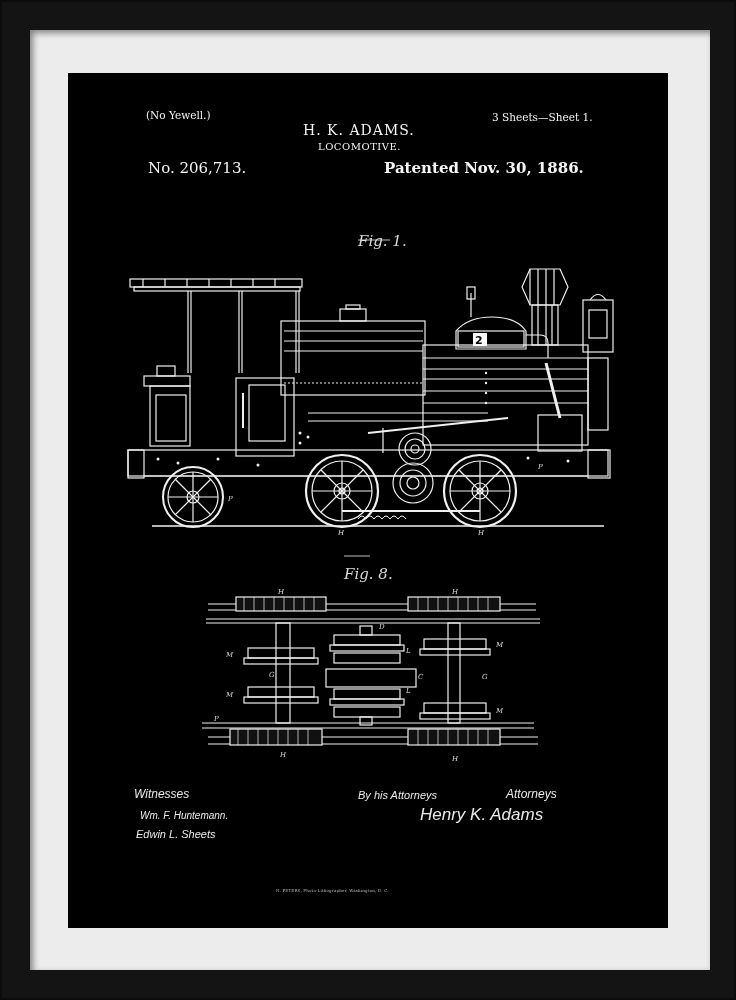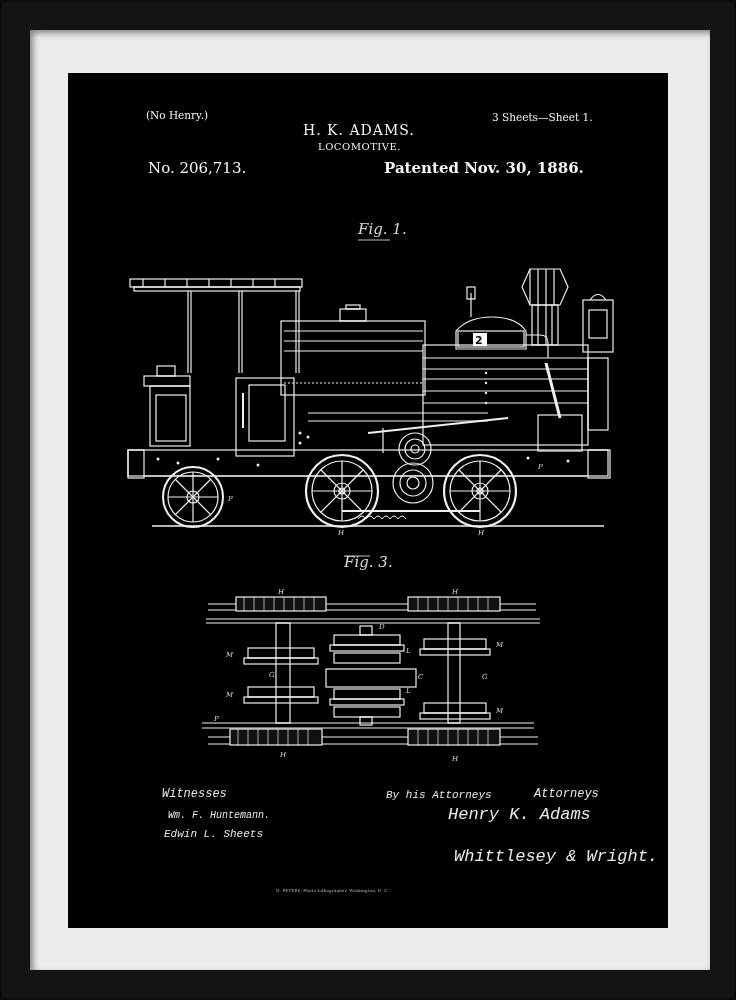--- a/index.html
+++ b/index.html
@@ -8,52 +8,52 @@
   .frame-edge{position:absolute;left:0;top:0;width:736px;height:1000px;box-shadow:inset 0 0 0 2px #0c0c0c;}
   .mat{position:absolute;left:30px;top:30px;width:680px;height:940px;background:#ececec;box-shadow:inset 3px 3px 6px rgba(0,0,0,0.45);}
   .print{position:absolute;left:68px;top:73px;width:600px;height:855px;background:#000;color:#f2f2f2;}
   .t{position:absolute;white-space:nowrap;color:#f4f4f4;}
   .no-model{left:78px;top:36px;font-size:10.5px;}
   .sheets{left:424px;top:38px;font-size:10.5px;}
   .name{left:235px;top:49px;font-size:14px;letter-spacing:1px;}
   .title{left:250px;top:68px;font-size:10px;letter-spacing:0.5px;}
   .patno{left:80px;top:86px;font-size:15px;}
   .patdate{left:316px;top:86px;font-size:15px;font-weight:bold;}
-  .fig{position:absolute;font-family:"DejaVu Serif",serif;font-style:italic;font-size:15px;color:#d8d8d8;}
+  .fig{position:absolute;font-family:"DejaVu Serif",serif;font-style:italic;font-size:15px;color:#d8d8d8;margin-top:12px;}
   .fig1{left:290px;top:147px;}
   .fig2{left:276px;top:480px;}
-  .script{position:absolute;font-family:Liberation Mono, monospace;font-style:italic;color:#eaeaea;white-space:nowrap;margin-left:28px;}
+  .script{position:absolute;font-family:Liberation Sans, sans-serif;font-style:italic;color:#eaeaea;white-space:nowrap;}
   .witnesses{left:66px;top:714px;font-size:12px;}
   .w1{left:72px;top:737px;font-size:10px;}
   .w2{left:68px;top:755px;font-size:11px;}
   .inventor{left:438px;top:714px;font-size:12px;}
   .inv-sig{left:352px;top:732px;font-size:17px;}
   .by-att{left:290px;top:716px;font-size:11px;}
   .att-sig{left:358px;top:774px;font-size:17px;}
   .printer{left:208px;top:815px;font-size:4px;color:#bdbdbd;letter-spacing:0.2px;}
   svg.draw{position:absolute;left:0;top:0;}
 </style>
 </head>
 <body>
 
 <div class="frame">
   <div class="frame-edge"></div>
   <div class="mat"></div>
 
   <div class="print">
 
-    <div class="t no-model">(No Henry.)</div>
+    <div class="t no-model">(No Yewell.)</div>
     <div class="t sheets">3 Sheets—Sheet 1.</div>
     <div class="t name">H. K. ADAMS.</div>
     <div class="t title">LOCOMOTIVE.</div>
     <div class="t patno">No. 206,713.</div>
     <div class="t patdate">Patented Nov. 30, 1886.</div>
 
     <div class="fig fig1">Fig. 1.</div>
-    <div class="fig fig2">Fig. 3.</div>
+    <div class="fig fig2">Fig. 8.</div>
 
     <svg class="draw" width="600" height="855" viewBox="0 0 600 855" fill="none" stroke="#f0f0f0" stroke-width="1.2">
 
       <line x1="84" y1="453" x2="536" y2="453" stroke-width="1.4"></line>
 
       <rect x="62" y="206" width="172" height="8"></rect>
       <rect x="66" y="214" width="166" height="4"></rect>
       <line x1="75" y1="206" x2="75" y2="214"></line>
         <line x1="97" y1="206" x2="97" y2="214"></line>
         <line x1="119" y1="206" x2="119" y2="214"></line>
@@ -295,17 +295,16 @@
           <text x="384" y="688">H</text>
       </g>
     </svg>
 
     <div class="script witnesses">Witnesses</div>
     <div class="script w1">Wm. F. Huntemann.</div>
     <div class="script w2">Edwin L. Sheets</div>
     <div class="script inventor">Attorneys</div>
     <div class="script inv-sig">Henry K. Adams</div>
     <div class="script by-att">By his Attorneys</div>
-    <div class="script att-sig">Whittlesey &amp; Wright.</div>
 
     <div class="t printer">N. PETERS, Photo-Lithographer, Washington, D. C.</div>
   </div>
 </div>
 
 </body></html>

